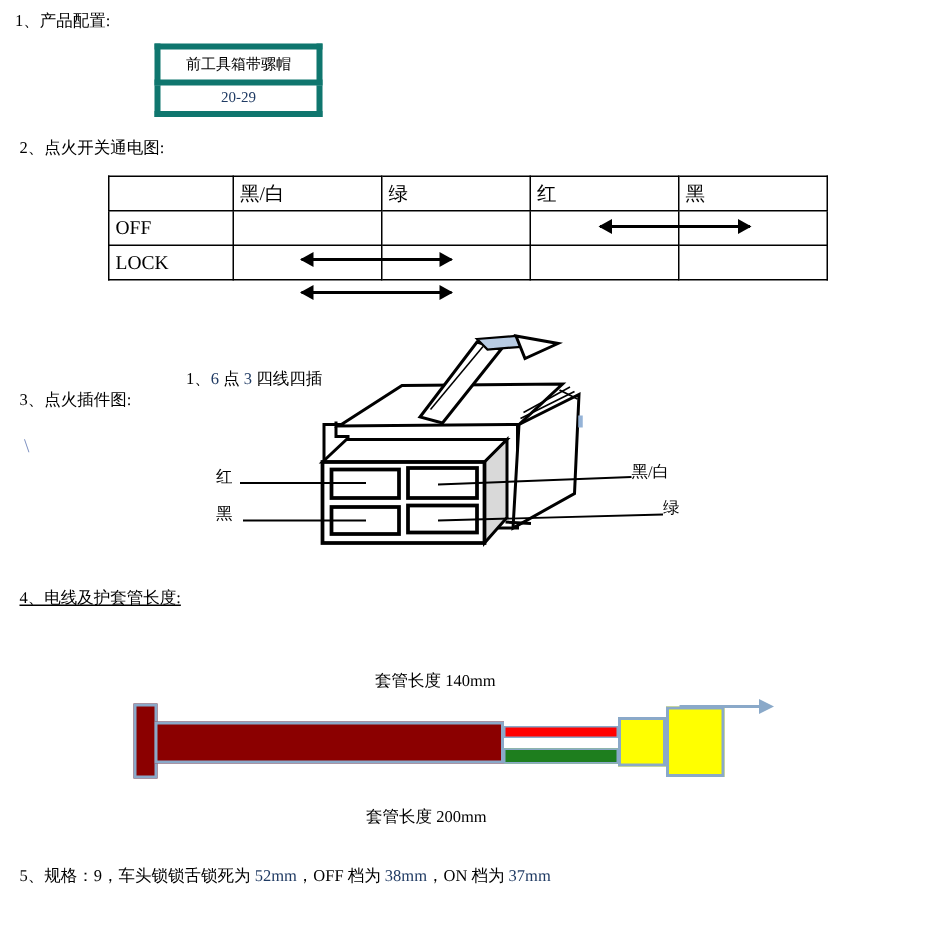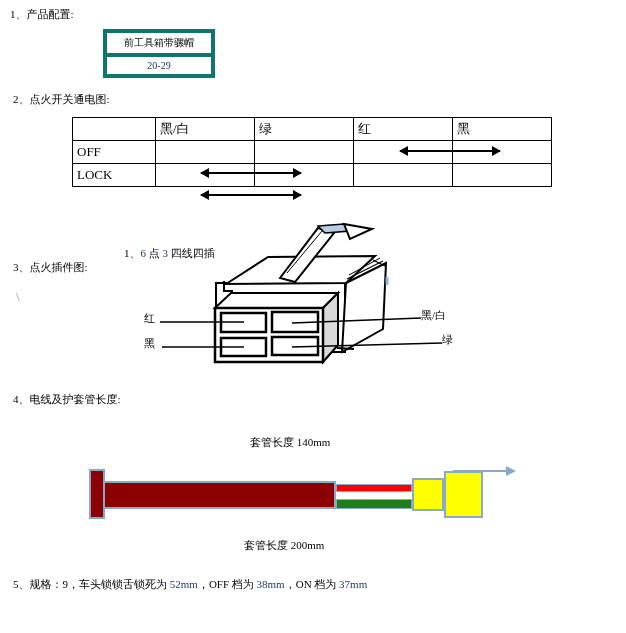--- a/index.html
+++ b/index.html
@@ -143,23 +143,23 @@
     <line x1="162" y1="347" x2="244" y2="347" stroke="#000" stroke-width="1.3"></line>
     <line x1="292" y1="323" x2="421" y2="318" stroke="#000" stroke-width="1.3"></line>
     <line x1="292" y1="347" x2="442" y2="343" stroke="#000" stroke-width="1.3"></line>
   </svg>
 
   <div class="hd" style="left:144px;top:312px;">红</div>
   <div class="hd" style="left:144px;top:337px;">黑</div>
   <div class="hd" style="left:421px;top:309px;">黑/白</div>
   <div class="hd" style="left:442px;top:333px;">绿</div>
 
-  <div class="hd" style="left:13px;top:393px;">4、电线及护套管长度:</div>
+  <div class="hd" style="left:13px;top:393px;text-decoration:underline;">4、电线及护套管长度:</div>
 
-  <div class="hd" style="left:250px;top:436px;"><span>套管长度 </span><span>140mm</span></div>
+  <div class="hd" style="left:250px;top:448px;"><span>套管长度 </span><span>140mm</span></div>
 
   <div class="wirebox cap"></div>
   <div class="wirebox tube"></div>
   <div class="wirebox wire-red"></div>
   <div class="wirebox wire-green"></div>
   <div class="wirebox conn-small"></div>
   <div class="wirebox conn-large"></div>
   <div class="barrow"></div>
 
   <div class="hd" style="left:244px;top:539px;"><span>套管长度 </span><span>200mm</span></div>

